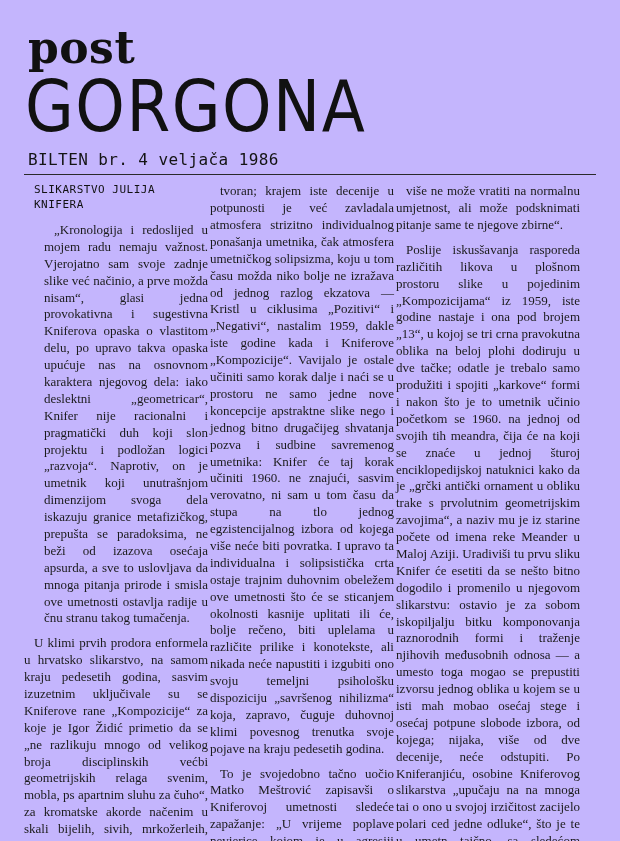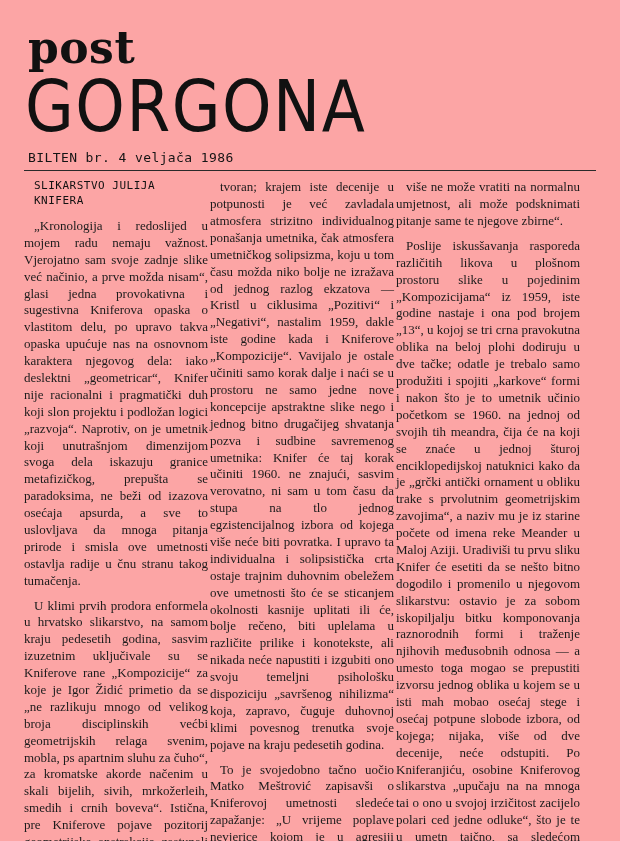--- a/index.html
+++ b/index.html
@@ -11,21 +11,21 @@
     width: 620px;
     height: 841px;
     overflow: hidden;
     font-family: "Liberation Serif", serif;
     color: #1a1a1a;
   }
   .page {
     position: relative;
     width: 620px;
     height: 841px;
-    background: #fca5a5;
+    background: #c4b5fd;
     box-sizing: border-box;
     padding: 26px 24px 10px 24px;
   }
   .masthead {
     margin: 0 0 0 4px;
   }
   .masthead-line1 {
     font-family: "DejaVu Serif", serif;
     font-size: 44px;
     font-weight: 700;
@@ -40,21 +40,21 @@
     font-weight: 400;
     letter-spacing: 1.5px;
     line-height: 1.02;
     color: #111;
     margin: 0 0 4px -3px;
     transform: scaleY(1.12);
     transform-origin: left top;
   }
   .bulletin {
     font-family: "DejaVu Sans Mono", monospace;
-    font-size: 13px;
+    font-size: 16px;
     letter-spacing: 0.4px;
     color: #141414;
     margin: 14px 0 0 4px;
   }
   .rule {
     border: 0;
     border-top: 1px solid #2a2a2a;
     margin: 5px 0 8px 0;
   }
   .columns {
@@ -83,20 +83,21 @@
     text-indent: 10px;
     color: #1b1b1b;
     hyphens: auto;
     -webkit-hyphens: auto;
   }
   p.body + p.body {
     margin-top: 8px;
   }
   .col.first p.body:first-of-type {
     text-indent: 10px;
+    margin-left: 20px;
   }
 </style>
 </head>
 <body>
 
 <div class="page">
 
   <div class="masthead">
     <div class="masthead-line1">post</div>
     <div class="masthead-line2">GORGONA</div>

